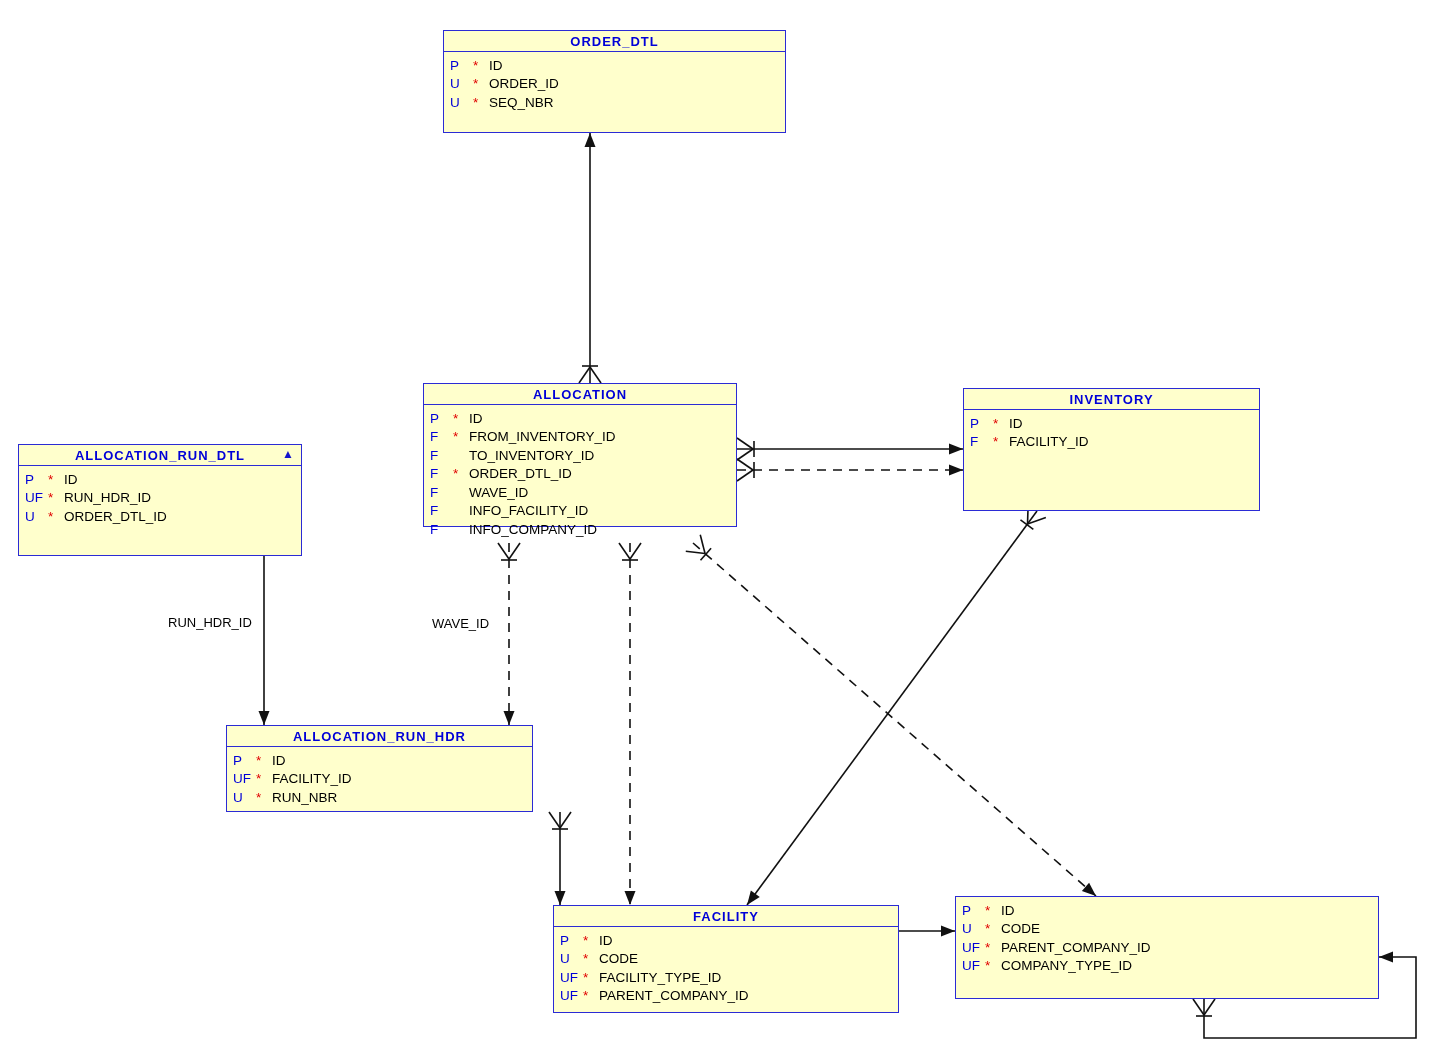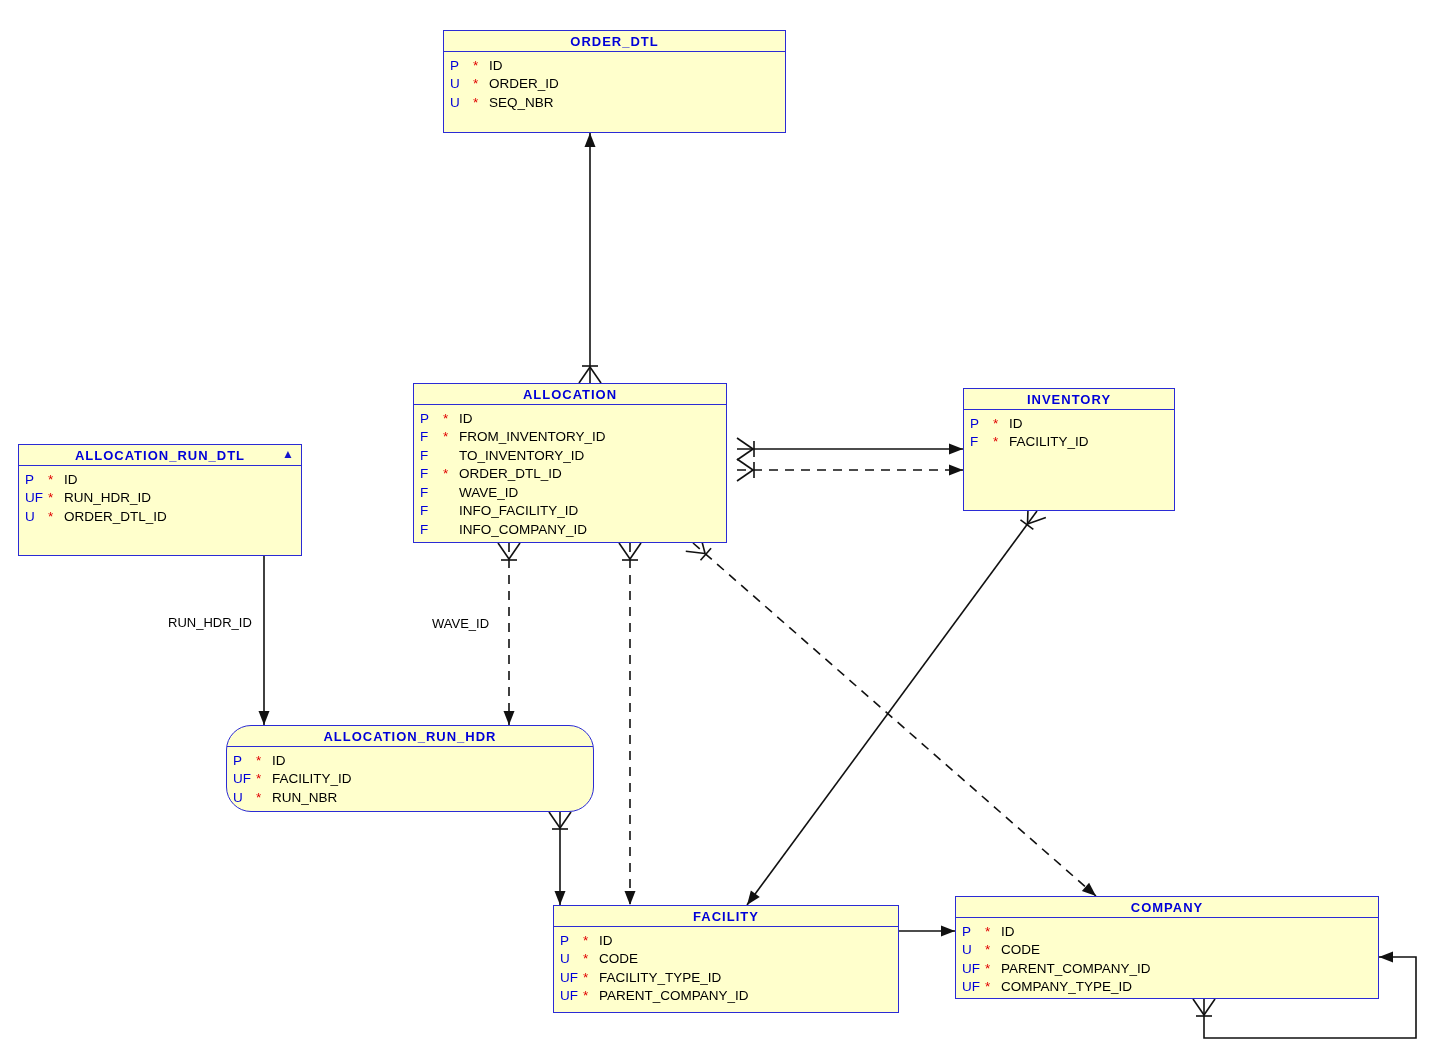--- a/index.html
+++ b/index.html
@@ -163,21 +163,21 @@
           <span class="star">*</span>
           <span class="cname">ORDER_ID</span>
         </div>
         <div class="col-row">
           <span class="key">U</span>
           <span class="star">*</span>
           <span class="cname">SEQ_NBR</span>
         </div>
       </div>
     </div>
-    <div class="entity" style="left: 413px; top: 383px; width: 314px; height: 160px;">
+    <div class="entity" style="left: 423px; top: 383px; width: 314px; height: 144px;">
       <div class="entity-header">
         <span class="entity-title">ALLOCATION</span>
       </div>
       <div class="entity-body">
         <div class="col-row">
           <span class="key">P</span>
           <span class="star">*</span>
           <span class="cname">ID</span>
         </div>
         <div class="col-row">
@@ -205,21 +205,21 @@
           <span class="star"></span>
           <span class="cname">INFO_FACILITY_ID</span>
         </div>
         <div class="col-row">
           <span class="key">F</span>
           <span class="star"></span>
           <span class="cname">INFO_COMPANY_ID</span>
         </div>
       </div>
     </div>
-    <div class="entity" style="left: 963px; top: 388px; width: 212px; height: 123px;">
+    <div class="entity" style="left: 963px; top: 388px; width: 297px; height: 123px;">
       <div class="entity-header">
         <span class="entity-title">INVENTORY</span>
       </div>
       <div class="entity-body">
         <div class="col-row">
           <span class="key">P</span>
           <span class="star">*</span>
           <span class="cname">ID</span>
         </div>
         <div class="col-row">
@@ -245,21 +245,21 @@
           <span class="star">*</span>
           <span class="cname">RUN_HDR_ID</span>
         </div>
         <div class="col-row">
           <span class="key">U</span>
           <span class="star">*</span>
           <span class="cname">ORDER_DTL_ID</span>
         </div>
       </div>
     </div>
-    <div class="entity" style="left: 226px; top: 725px; width: 368px; height: 87px; border-radius: 25px;">
+    <div class="entity" style="left: 226px; top: 725px; width: 307px; height: 87px;">
       <div class="entity-header">
         <span class="entity-title">ALLOCATION_RUN_HDR</span>
       </div>
       <div class="entity-body">
         <div class="col-row">
           <span class="key">P</span>
           <span class="star">*</span>
           <span class="cname">ID</span>
         </div>
         <div class="col-row">
@@ -295,23 +295,20 @@
           <span class="cname">FACILITY_TYPE_ID</span>
         </div>
         <div class="col-row">
           <span class="key">UF</span>
           <span class="star">*</span>
           <span class="cname">PARENT_COMPANY_ID</span>
         </div>
       </div>
     </div>
     <div class="entity" style="left: 955px; top: 896px; width: 424px; height: 103px;">
-      <div class="entity-header">
-        <span class="entity-title">COMPANY</span>
-      </div>
       <div class="entity-body">
         <div class="col-row">
           <span class="key">P</span>
           <span class="star">*</span>
           <span class="cname">ID</span>
         </div>
         <div class="col-row">
           <span class="key">U</span>
           <span class="star">*</span>
           <span class="cname">CODE</span>

